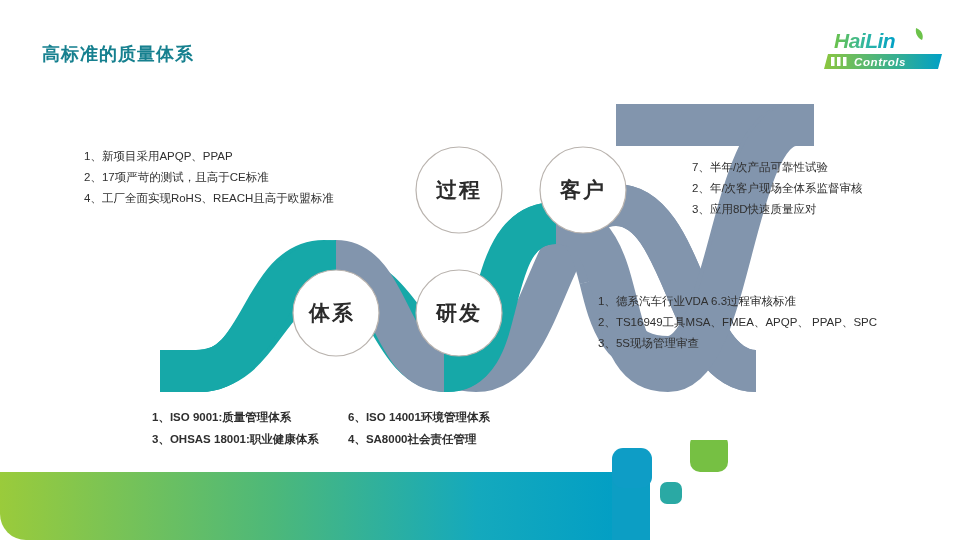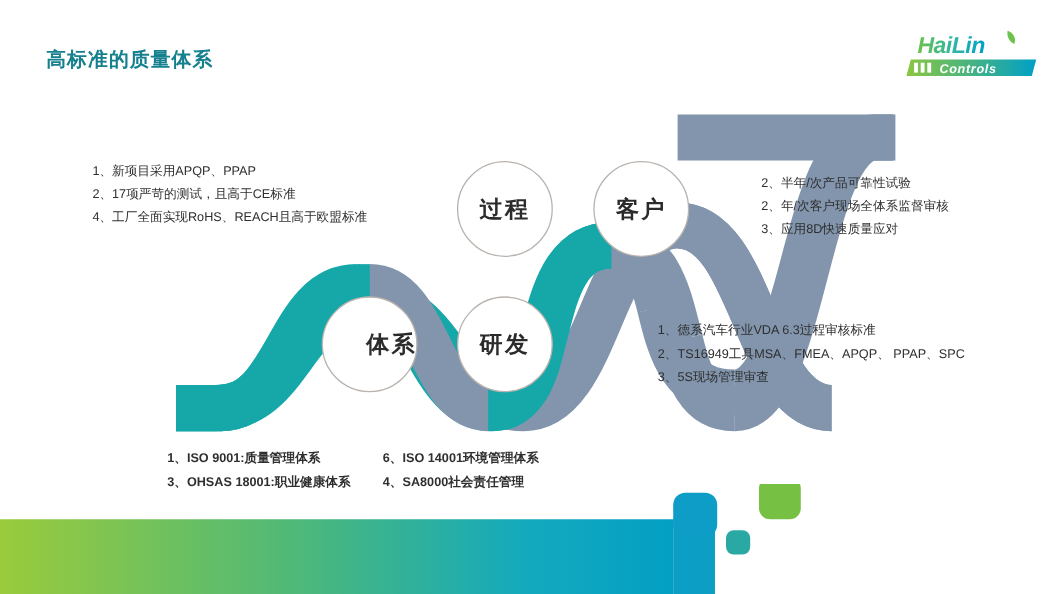--- a/index.html
+++ b/index.html
@@ -8,20 +8,21 @@
     padding: 0;
     background: #ffffff;
   }
   #slide {
     position: relative;
     width: 960px;
     height: 540px;
     background: #ffffff;
     overflow: hidden;
     font-family: "Liberation Sans", "DejaVu Sans", sans-serif;
+    border-radius: 26px;
   }
 
   
   .slide-title {
     position: absolute;
     left: 42px;
     top: 42px;
     font-size: 18px;
     font-weight: bold;
     color: #16808f;
@@ -201,34 +202,34 @@
       </g>
 
       <g>
         <circle cx="336" cy="218" r="43" fill="#ffffff" stroke="#b9b3ae" stroke-width="1.2"></circle>
         <circle cx="459" cy="218" r="43" fill="#ffffff" stroke="#b9b3ae" stroke-width="1.2"></circle>
         <circle cx="459" cy="95" r="43" fill="#ffffff" stroke="#b9b3ae" stroke-width="1.2"></circle>
         <circle cx="583" cy="95" r="43" fill="#ffffff" stroke="#b9b3ae" stroke-width="1.2"></circle>
       </g>
     </svg>
 
-    <div class="node-label" style="left:356px; top:218px;">体系</div>
+    <div class="node-label" style="left:332px; top:218px;">体系</div>
     <div class="node-label" style="left:459px; top:218px;">研发</div>
     <div class="node-label" style="left:459px; top:95px;">过程</div>
     <div class="node-label" style="left:583px; top:95px;">客户</div>
   </div>
 
   <div class="txt-block block-topleft">
     <span class="li">1、新项目采用APQP、PPAP</span>
     <span class="li">2、17项严苛的测试，且高于CE标准</span>
     <span class="li">4、工厂全面实现RoHS、REACH且高于欧盟标准</span>
   </div>
 
   <div class="txt-block block-right">
-    <span class="li">2、半年/次产品可靠性试验</span>
+    <span class="li">7、半年/次产品可靠性试验</span>
     <span class="li">2、年/次客户现场全体系监督审核</span>
     <span class="li">3、应用8D快速质量应对</span>
   </div>
 
   <div class="txt-block block-midright">
     <span class="li">1、德系汽车行业VDA 6.3过程审核标准</span>
     <span class="li">2、TS16949工具MSA、FMEA、APQP、 PPAP、SPC</span>
     <span class="li">3、5S现场管理审查</span>
   </div>
 

